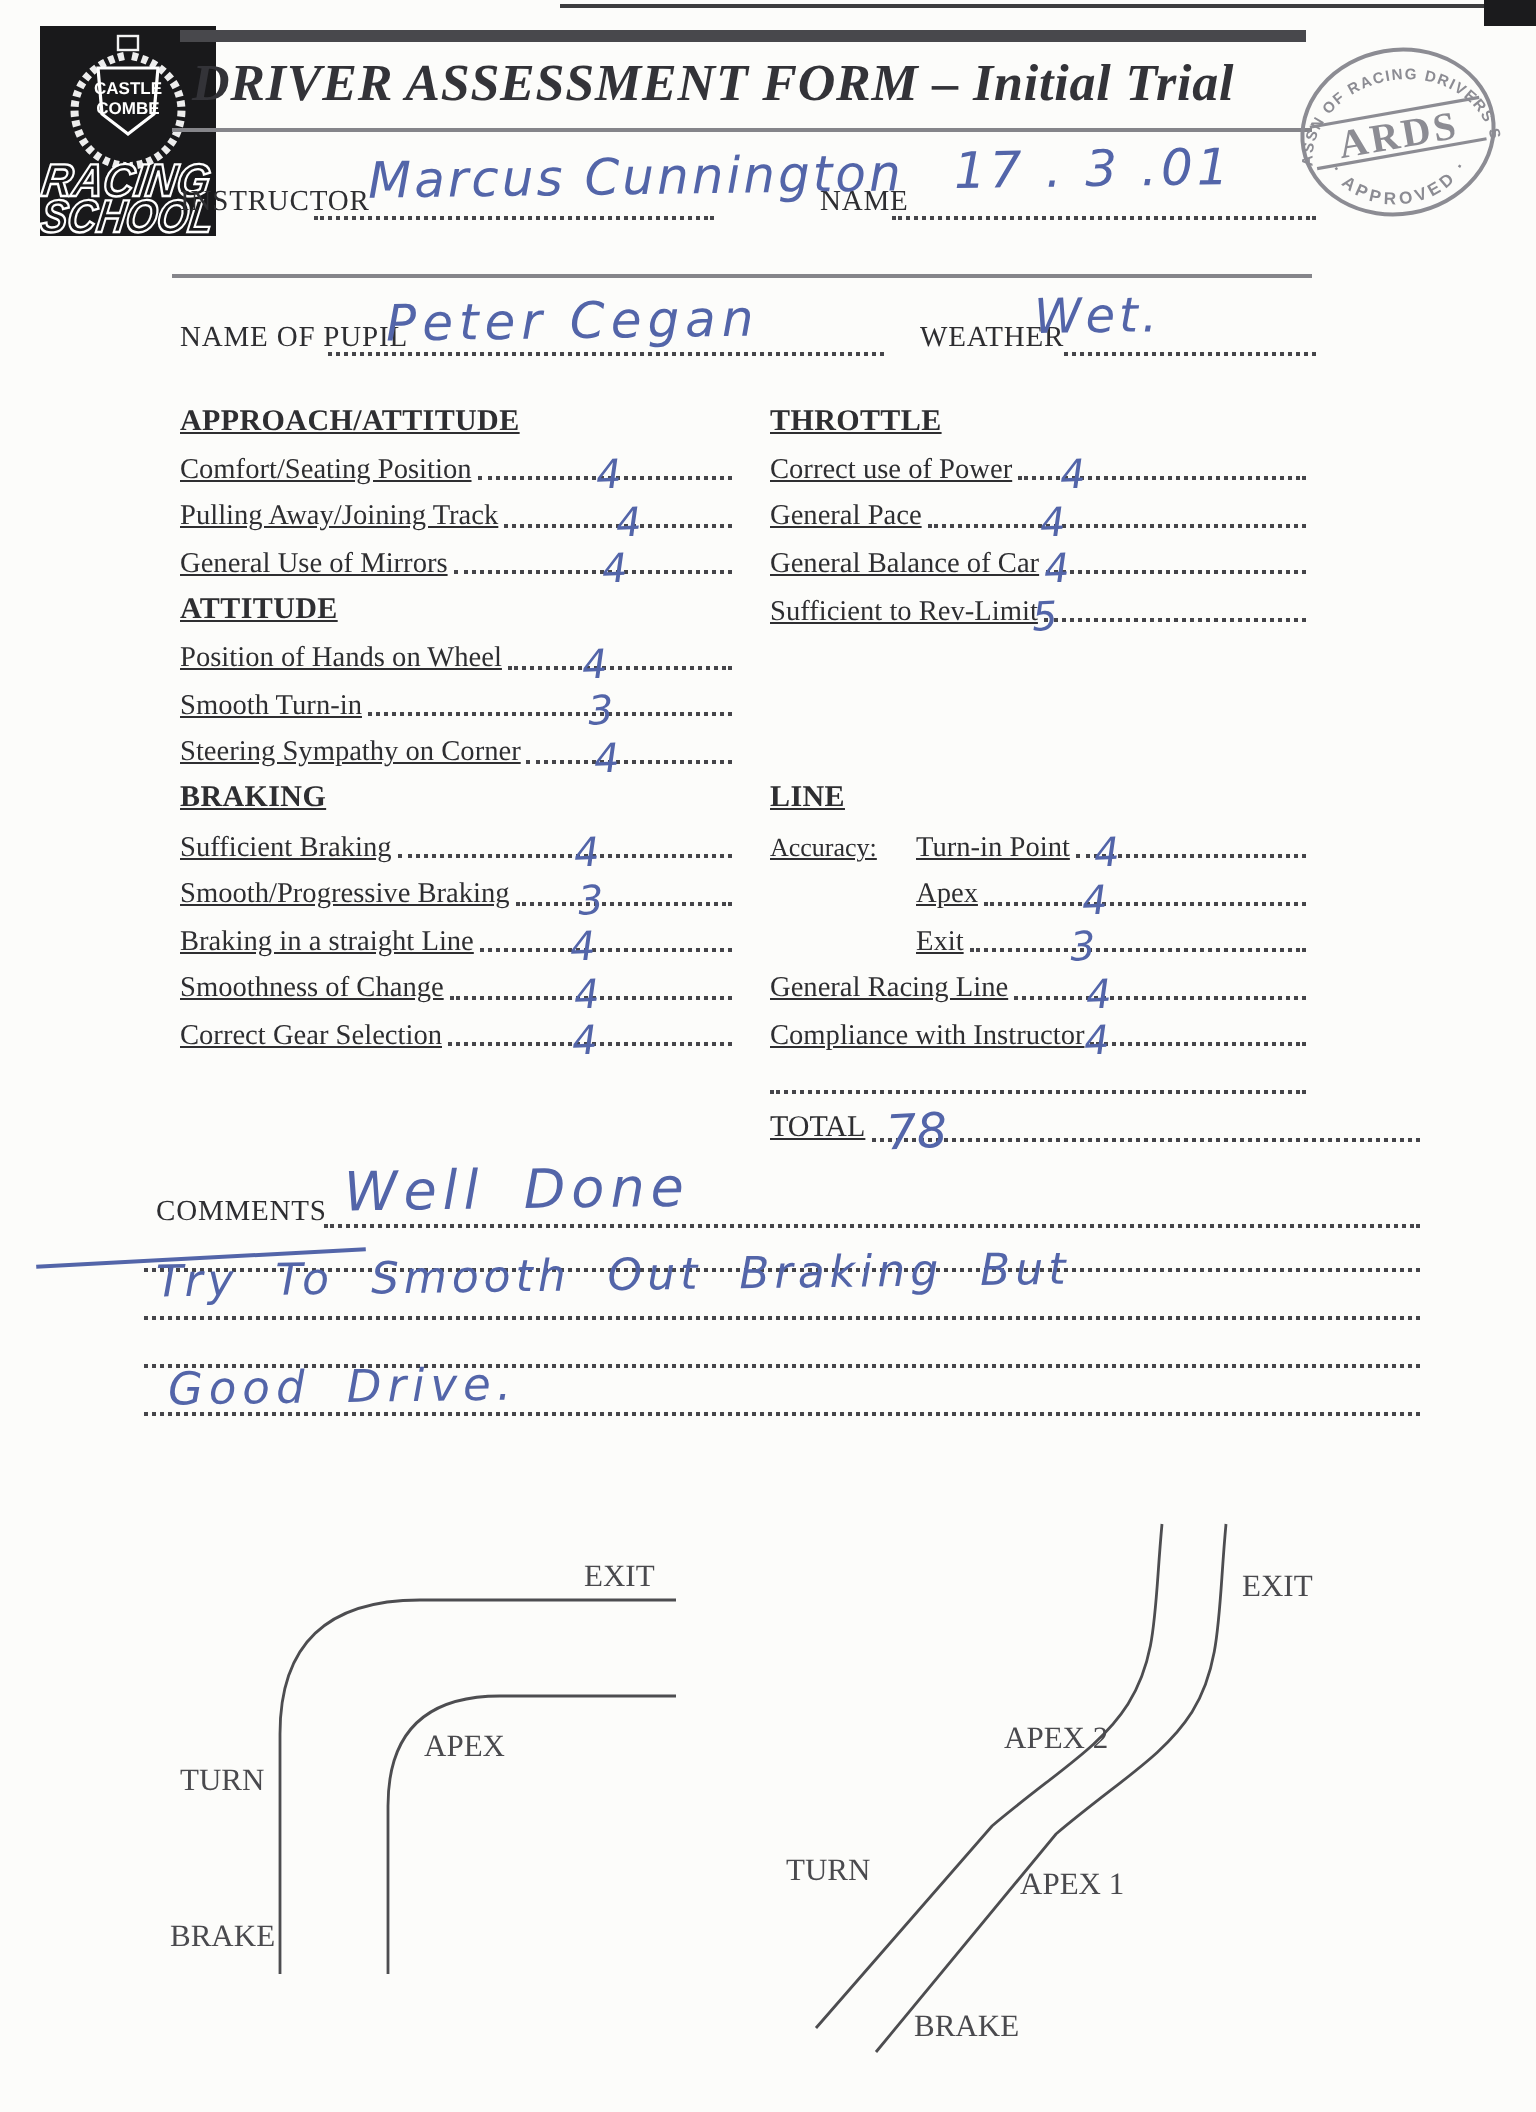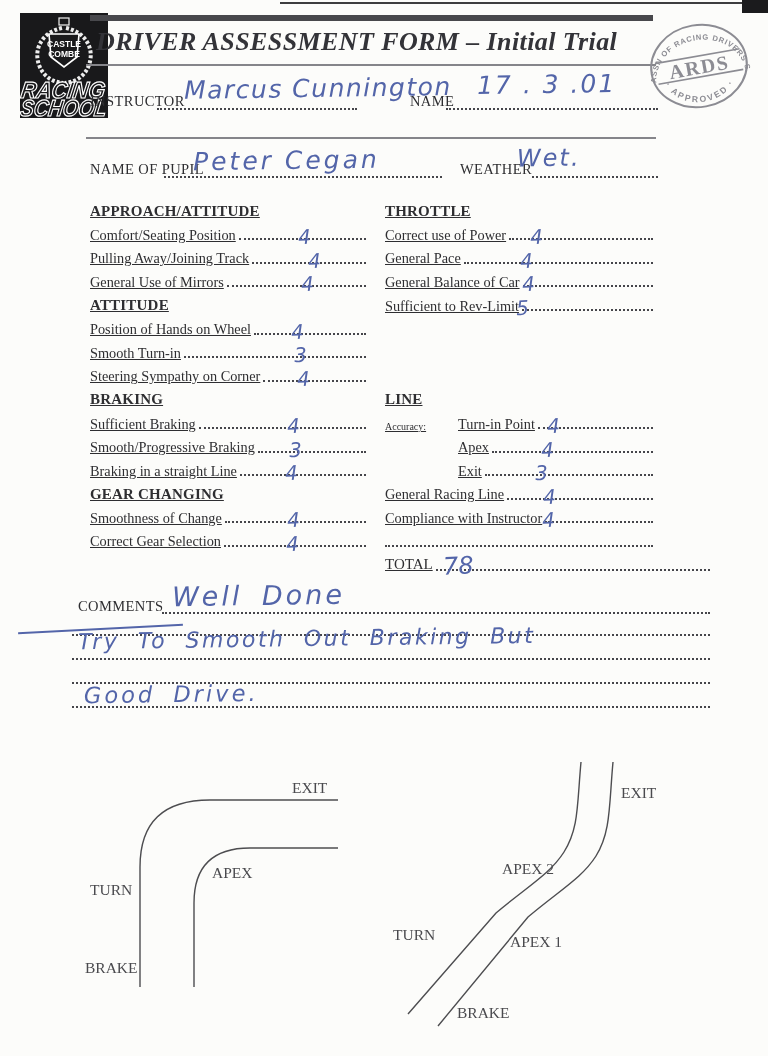--- a/index.html
+++ b/index.html
@@ -10,21 +10,21 @@
   .thickbar{position:absolute;height:6px;background:#48484c;}
   .title{position:absolute;font-size:26px;font-weight:bold;font-style:italic;
          letter-spacing:0.4px;color:#333338;white-space:nowrap;}
   .flabel{position:absolute;font-size:14.5px;letter-spacing:0.4px;white-space:nowrap;}
   .dotline{position:absolute;border-bottom:2px dotted #45454a;}
   .col{position:absolute;display:flex;flex-direction:column;}
   .row{position:relative;height:23.6px;display:flex;align-items:flex-end;text-decoration:underline;}
   .row .lbl{font-size:14.3px;white-space:nowrap;line-height:1.15;}
   .row .dots{flex:1;border-bottom:2px dotted #45454a;margin:0 0 3px 3px;}
   .row .heading{font-weight:bold;font-size:15px;letter-spacing:0.2px;white-space:nowrap;}
-  .accuracy{font-size:10px;width:73px;flex:none;}
+  .accuracy{font-size:13px;width:73px;flex:none;}
   .ind{margin-left:73px;}
   .hw{font-family:"DejaVu Sans",sans-serif;font-style:italic;color:#5365a9;}
   .score{position:absolute;bottom:-4px;font-size:20px;line-height:1;transform:rotate(-3deg);}
   .bigscore{font-size:24px;}
   .hwline{position:absolute;white-space:nowrap;transform:rotate(-0.8deg);}
   .penstroke{position:absolute;height:2px;background:#5365a9;transform:rotate(-3deg);}
   .artifact{position:absolute;background:#1b1b1d;}
   svg text{user-select:none;}
 </style>
 </head>
@@ -137,23 +137,20 @@
         <span class="lbl">Smooth/Progressive Braking</span>
         <span class="dots"></span>
         <span class="score hw" style="left:199px;">3</span>
       </div>
     <div class="row">
         <span class="lbl">Braking in a straight Line</span>
         <span class="dots"></span>
         <span class="score hw" style="left:195px;">4</span>
       </div>
     <div class="row">
-        <span class="heading">GEAR CHANGING</span>
-      </div>
-    <div class="row">
         <span class="lbl">Smoothness of Change</span>
         <span class="dots"></span>
         <span class="score hw" style="left:197px;">4</span>
       </div>
     <div class="row">
         <span class="lbl">Correct Gear Selection</span>
         <span class="dots"></span>
         <span class="score hw" style="left:196px;">4</span>
       </div>
   </div>

